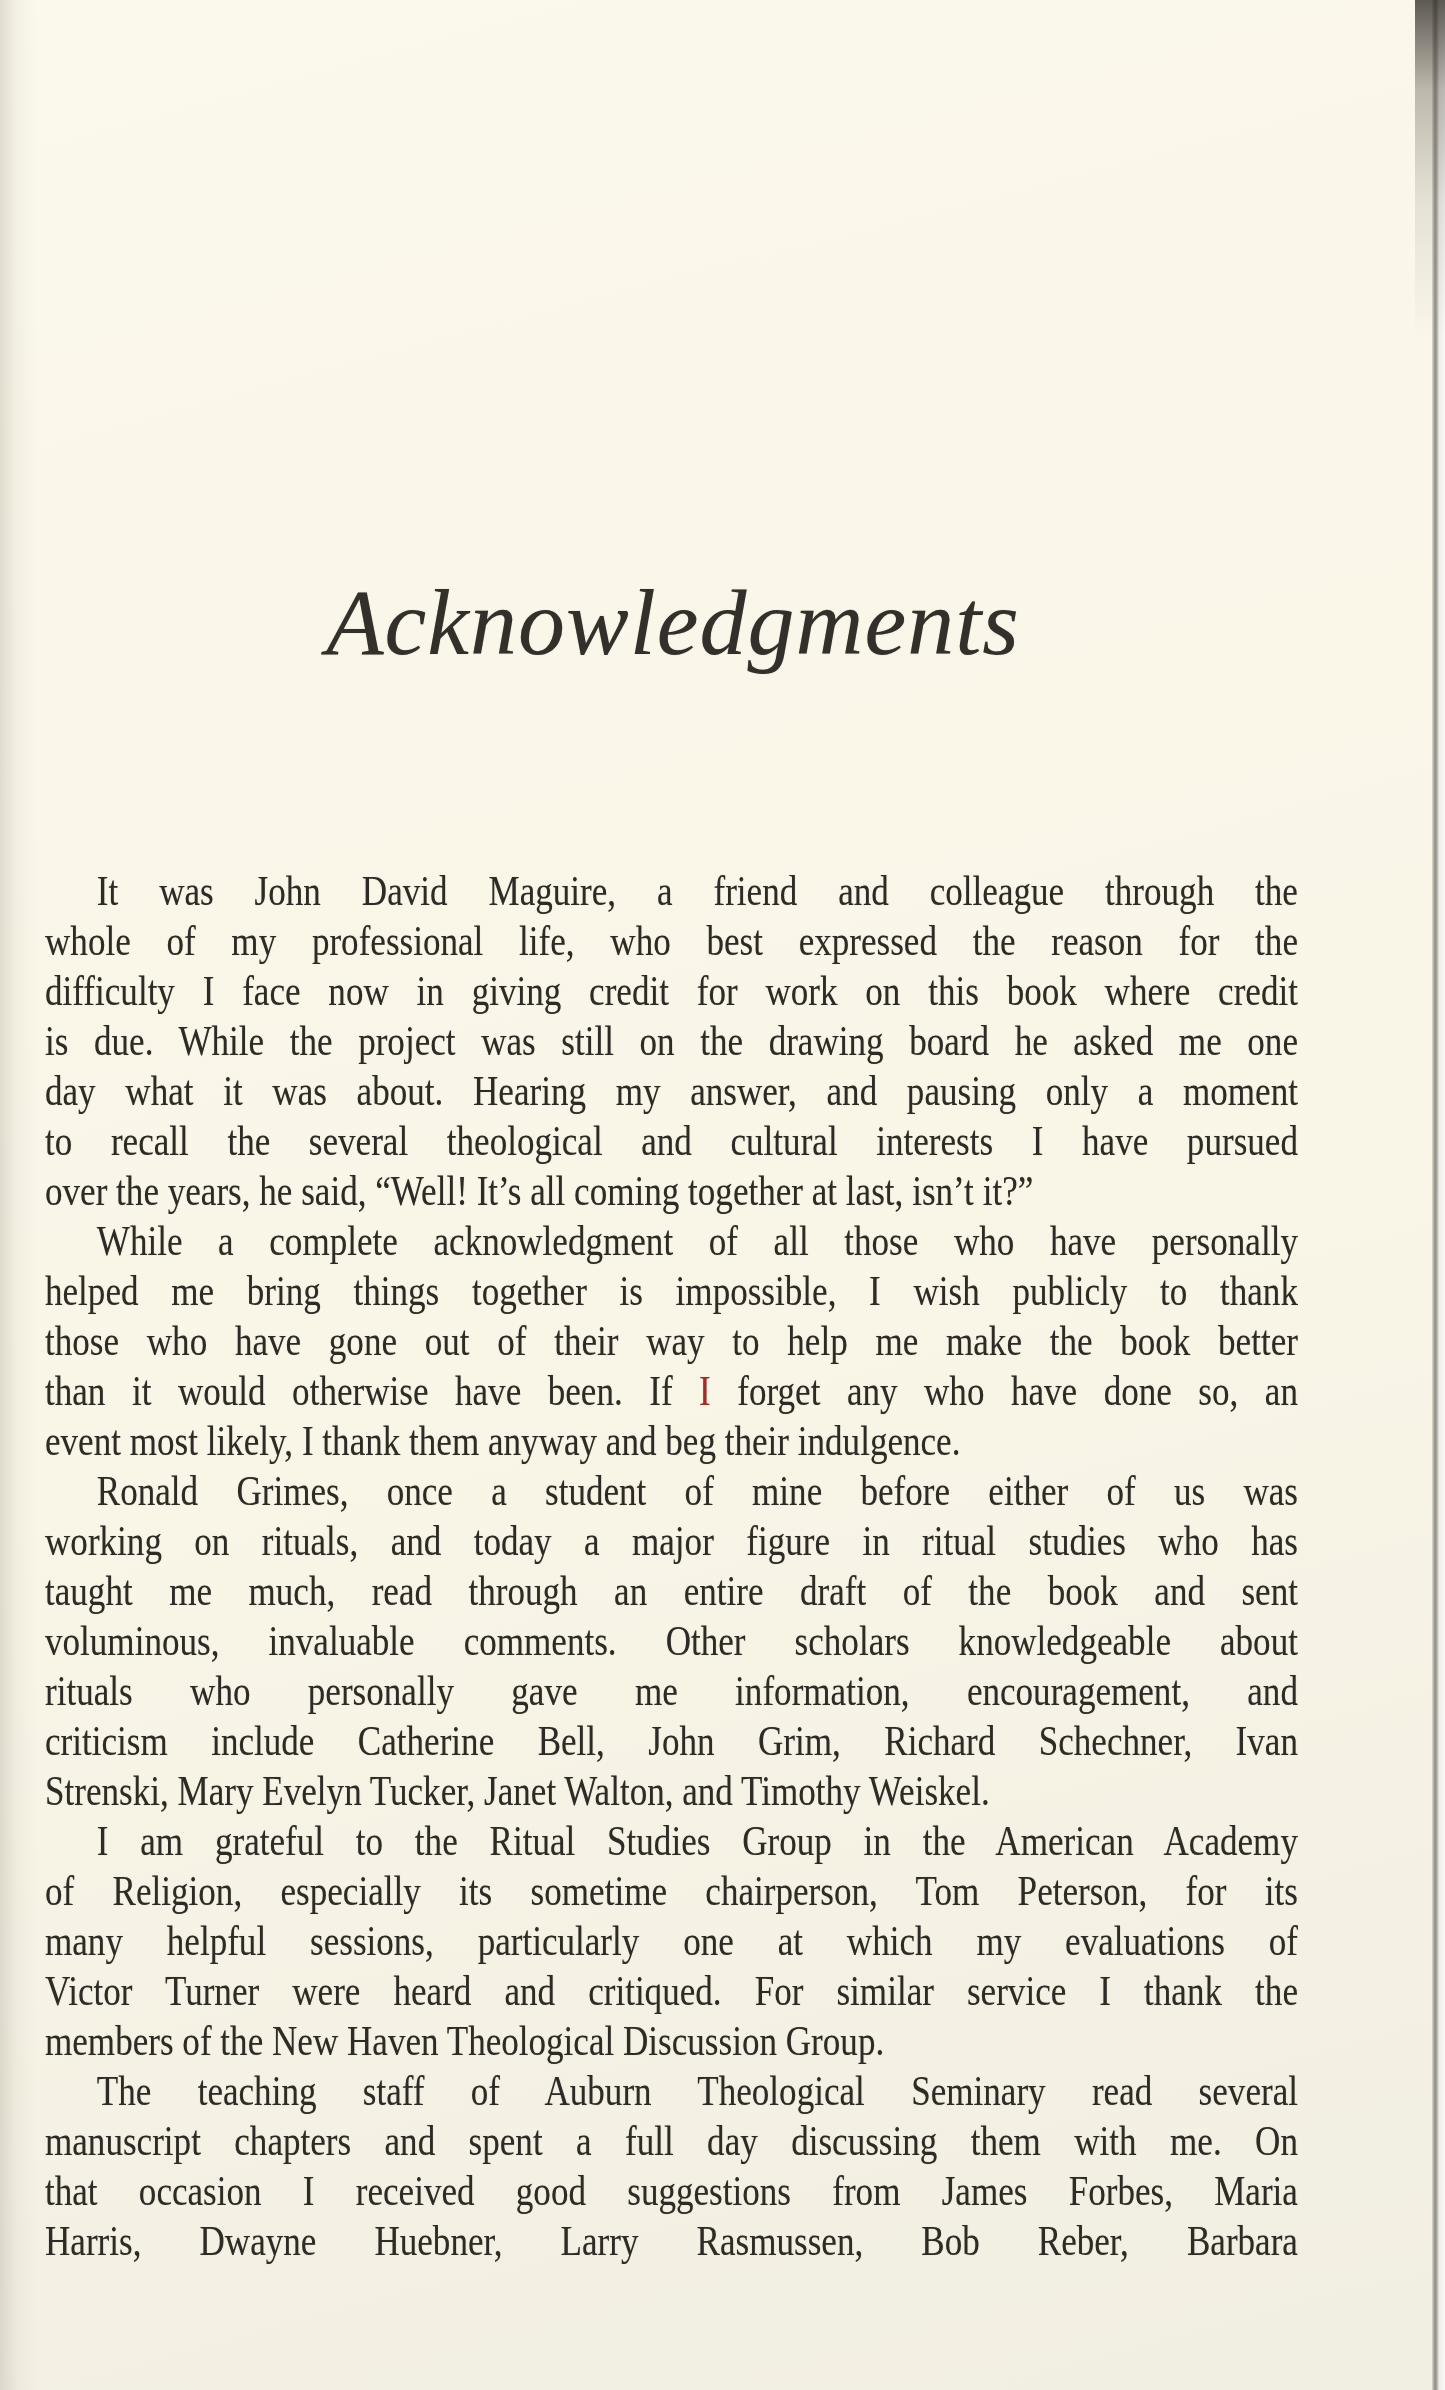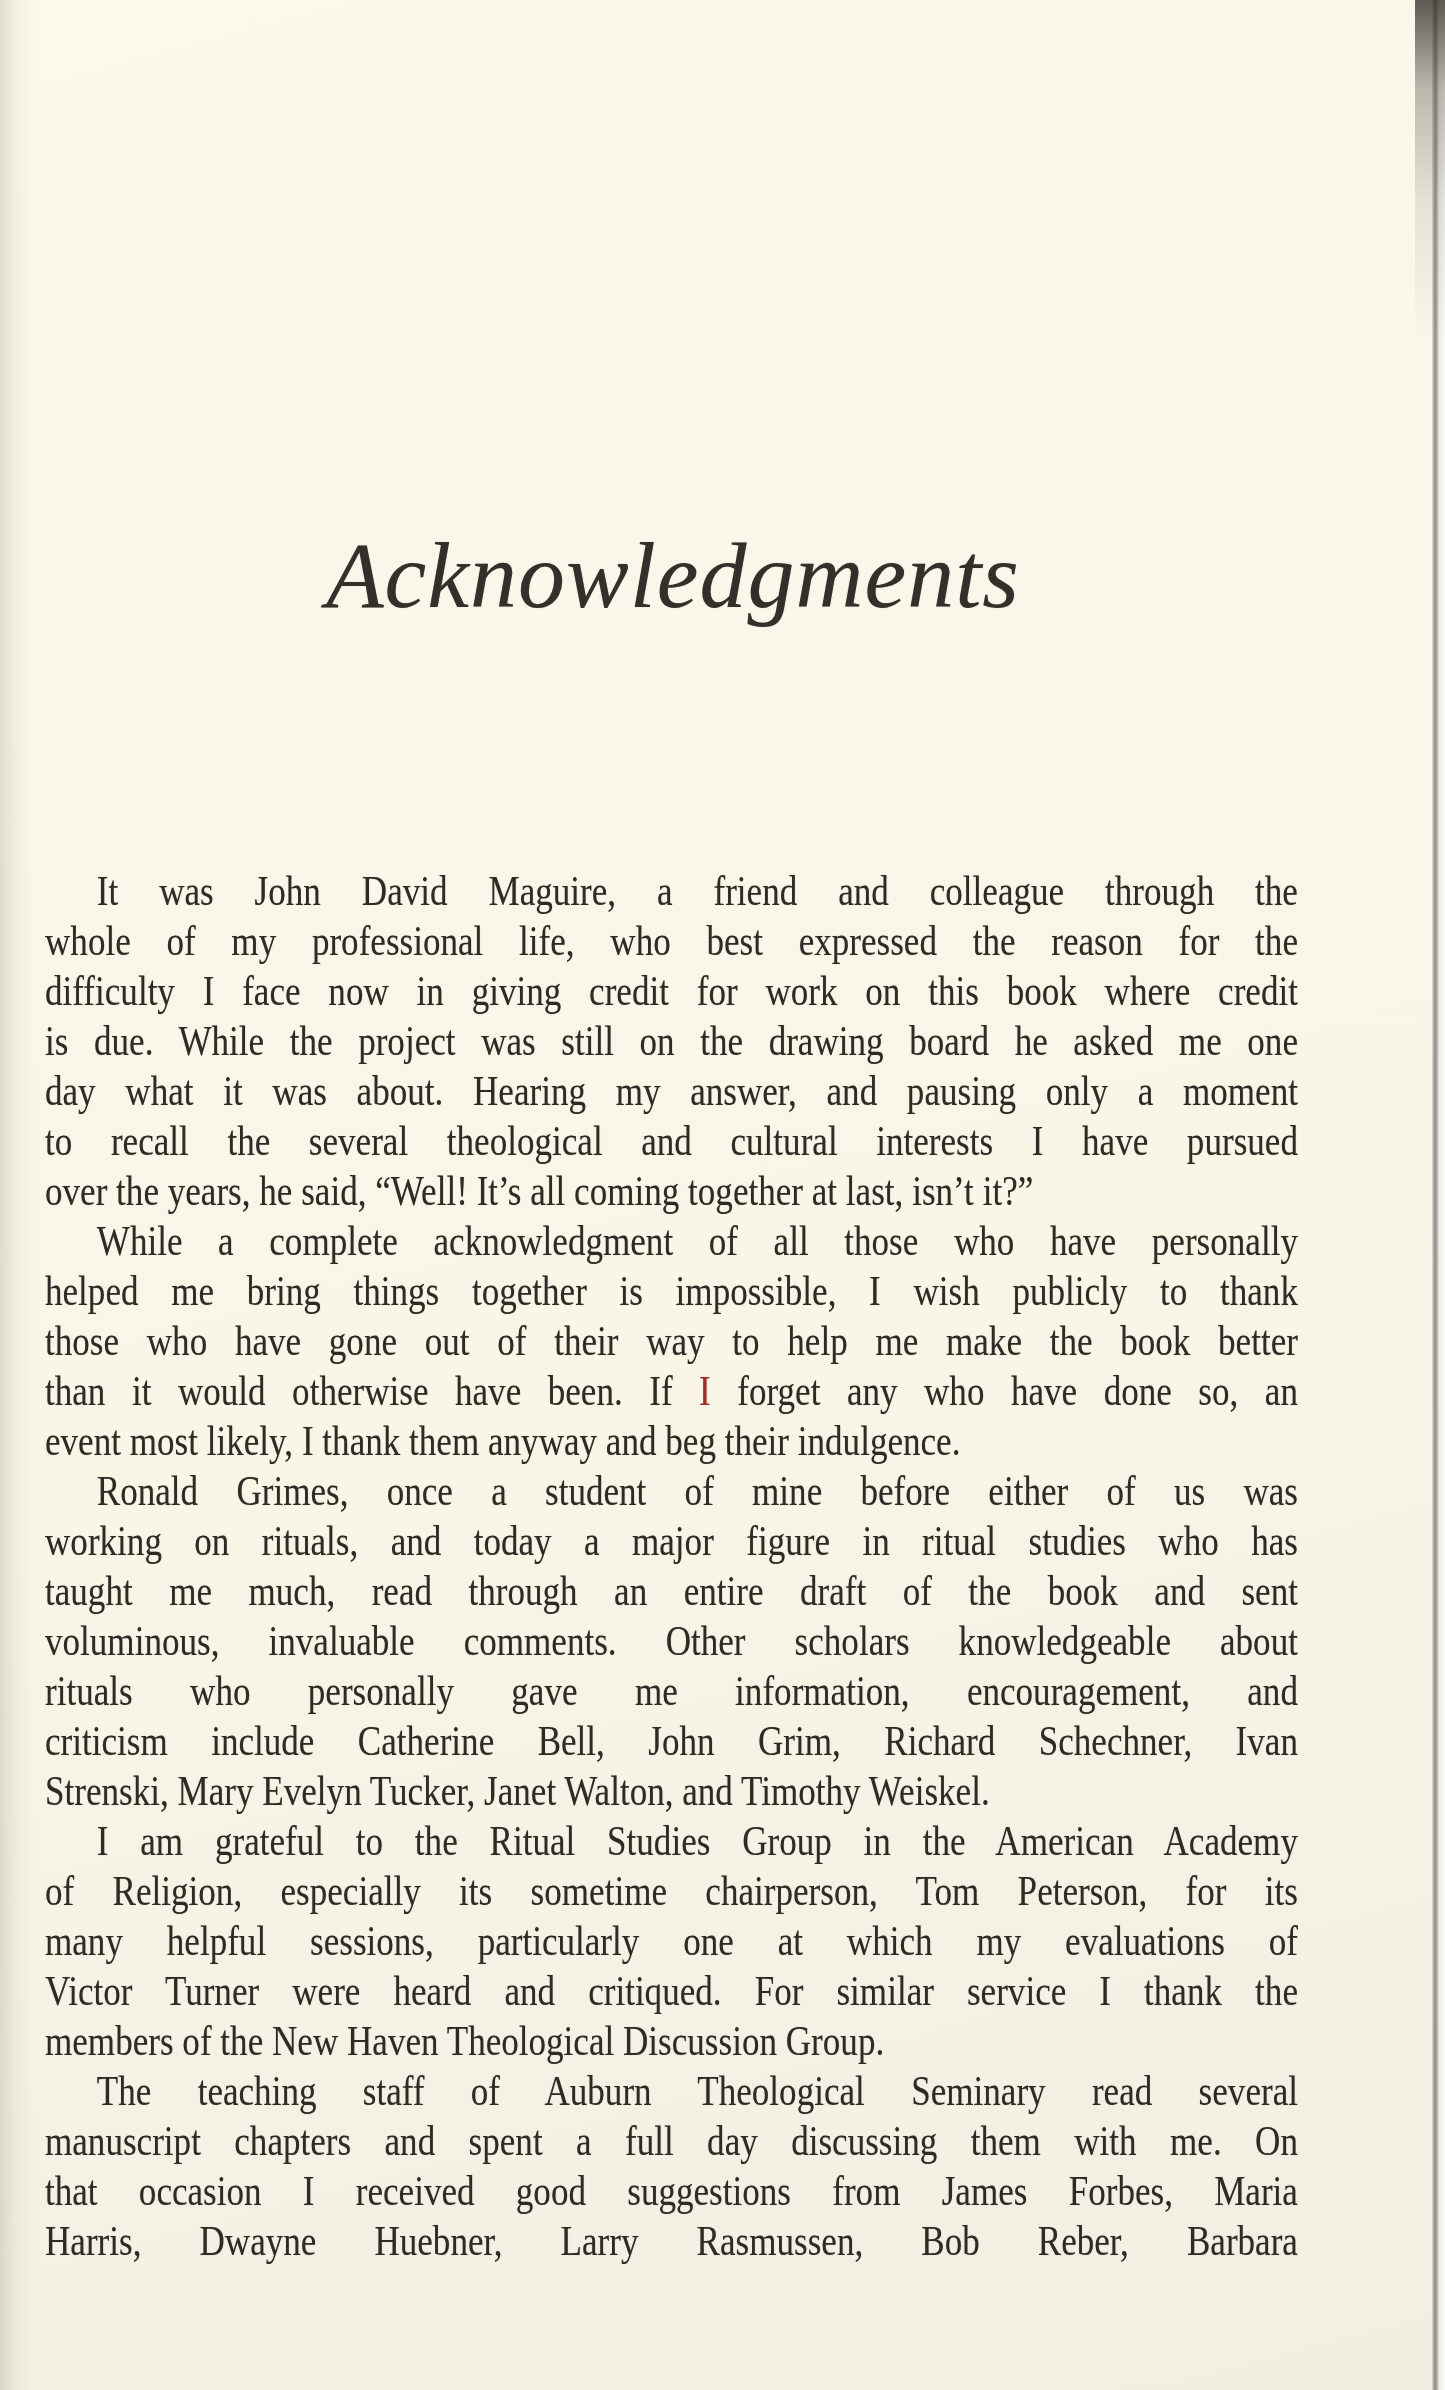--- a/index.html
+++ b/index.html
@@ -33,21 +33,21 @@
   
   .edge-right-top {
     position: absolute; right: 0; top: 0;
     width: 30px; height: 340px;
     background: linear-gradient(to bottom,
       rgba(50,46,40,0.78) 0px, rgba(88,82,72,0.38) 90px,
       rgba(118,112,100,0.16) 200px, rgba(118,112,100,0) 340px);
   }
 
   .title {
-    position: absolute; left: 45px; top: 525px;
+    position: absolute; left: 45px; top: 572px;
     width: 1256px; margin: 0;
     text-align: center;
     font-style: italic; font-weight: 400;
     font-size: 94px; line-height: 100px; letter-spacing: 1px;
     color: #33302b;
     text-shadow: 0 0 1px rgba(51,48,43,0.35);
   }
 
   
   .body {

